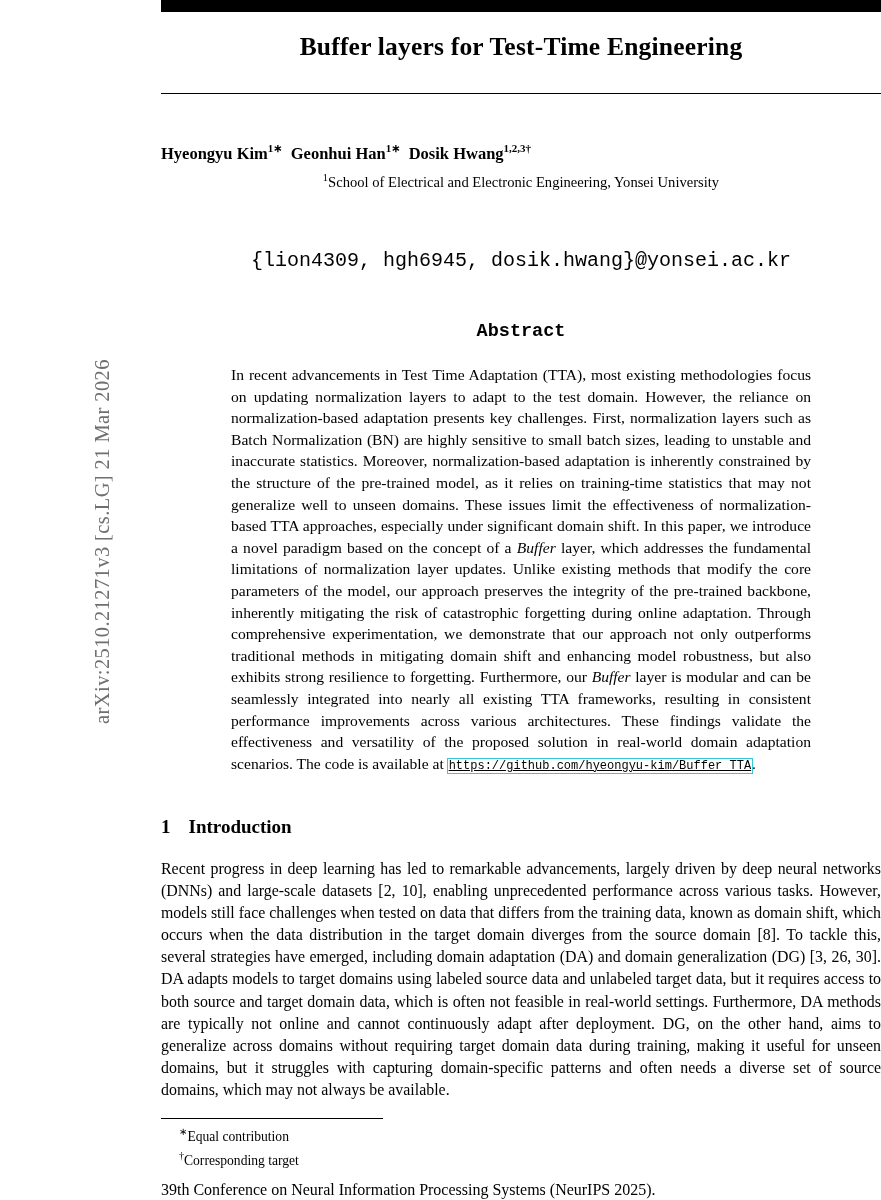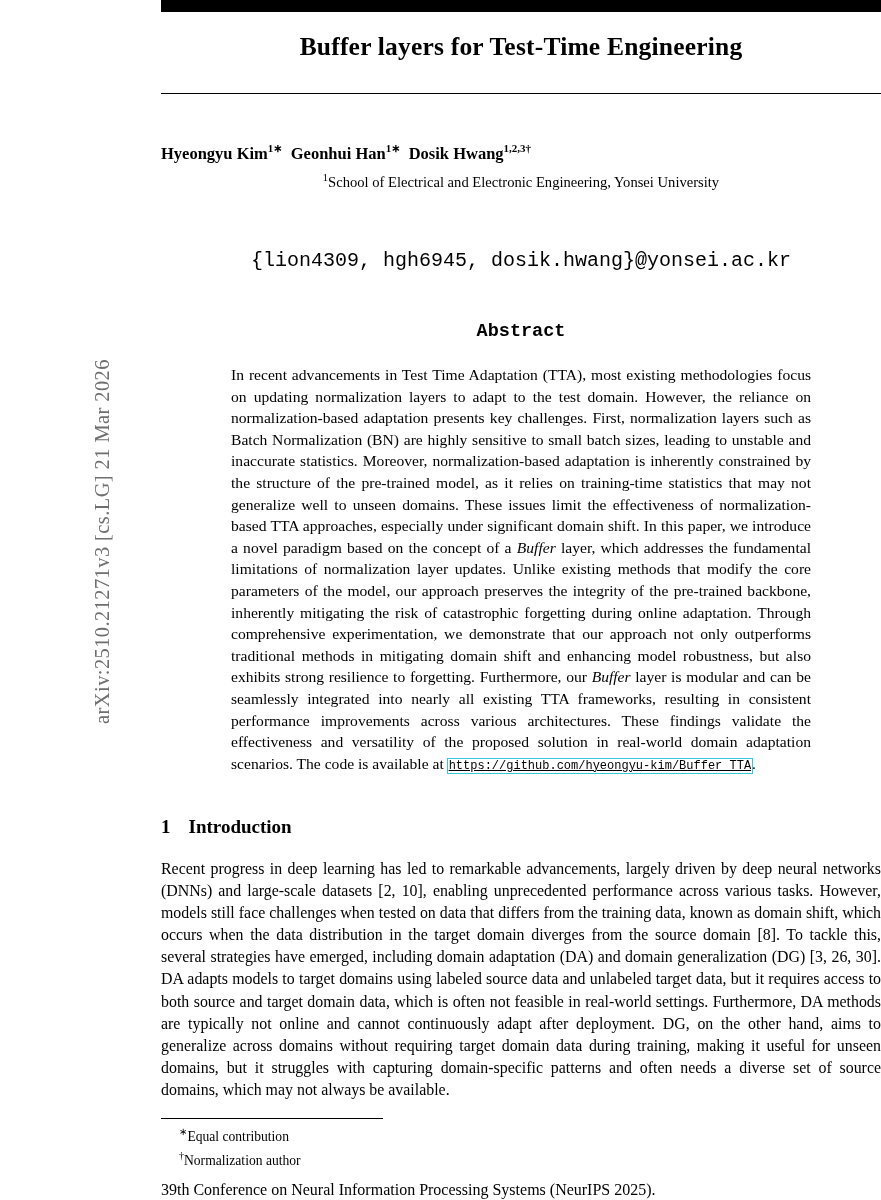--- a/index.html
+++ b/index.html
@@ -216,18 +216,18 @@
   </div>
 
   <div class="intro-body">
     <span>Recent progress in deep learning has led to remarkable advancements, largely driven by deep neural networks (DNNs) and large-scale datasets [</span><span class="cite">2, 10</span><span>], enabling unprecedented performance across various tasks. However, models still face challenges when tested on data that differs from the training data, known as domain shift, which occurs when the data distribution in the target domain diverges from the source domain [</span><span class="cite">8</span><span>]. To tackle this, several strategies have emerged, including domain adaptation (DA) and domain generalization (DG) [</span><span class="cite">3, 26, 30</span><span>]. DA adapts models to target domains using labeled source data and unlabeled target data, but it requires access to both source and target domain data, which is often not feasible in real-world settings. Furthermore, DA methods are typically not online and cannot continuously adapt after deployment. DG, on the other hand, aims to generalize across domains without requiring target domain data during training, making it useful for unseen domains, but it struggles with capturing domain-specific patterns and often needs a diverse set of source domains, which may not always be available.</span>
   </div>
 
   <div class="foot-rule"></div>
 
   <div class="footnotes">
     <div><sup>∗</sup><span>Equal contribution</span></div>
-    <div><sup>†</sup><span>Normalization author</span></div>
+    <div><sup>†</sup><span>Corresponding target</span></div>
   </div>
 
   <div class="conf-note">39th Conference on Neural Information Processing Systems (NeurIPS 2025).</div>
 
 </div>
 
 </body></html>

